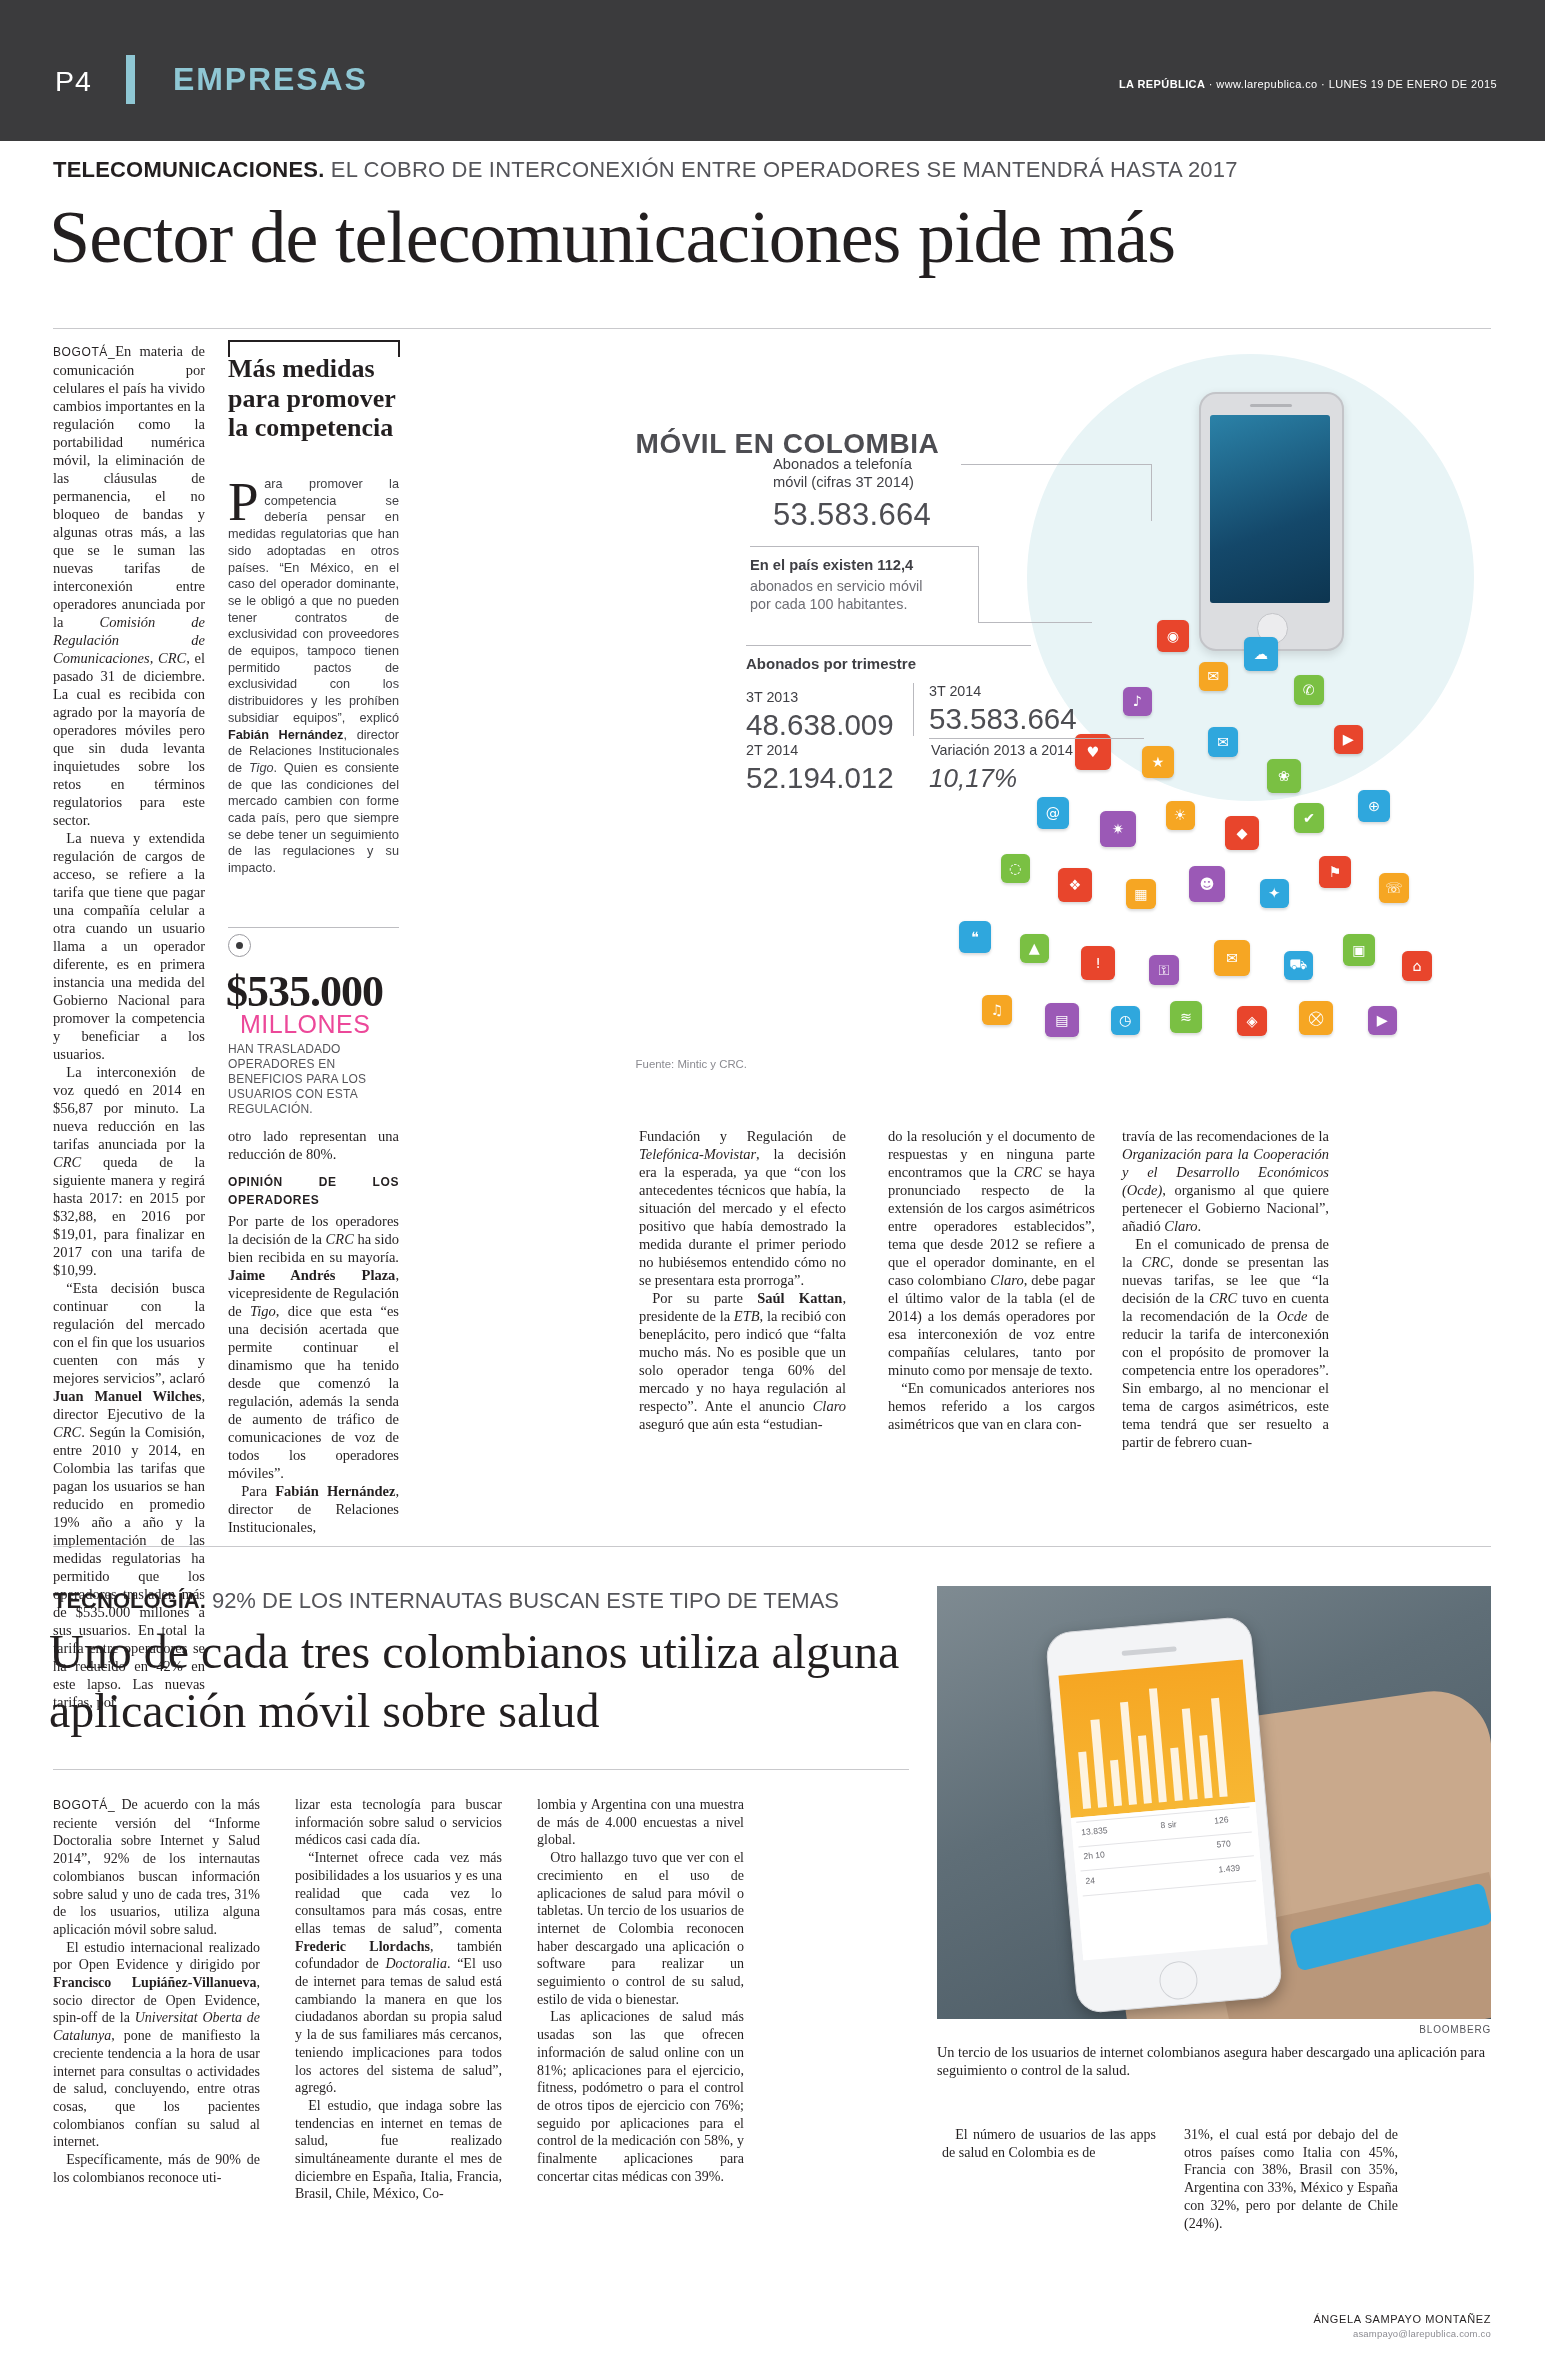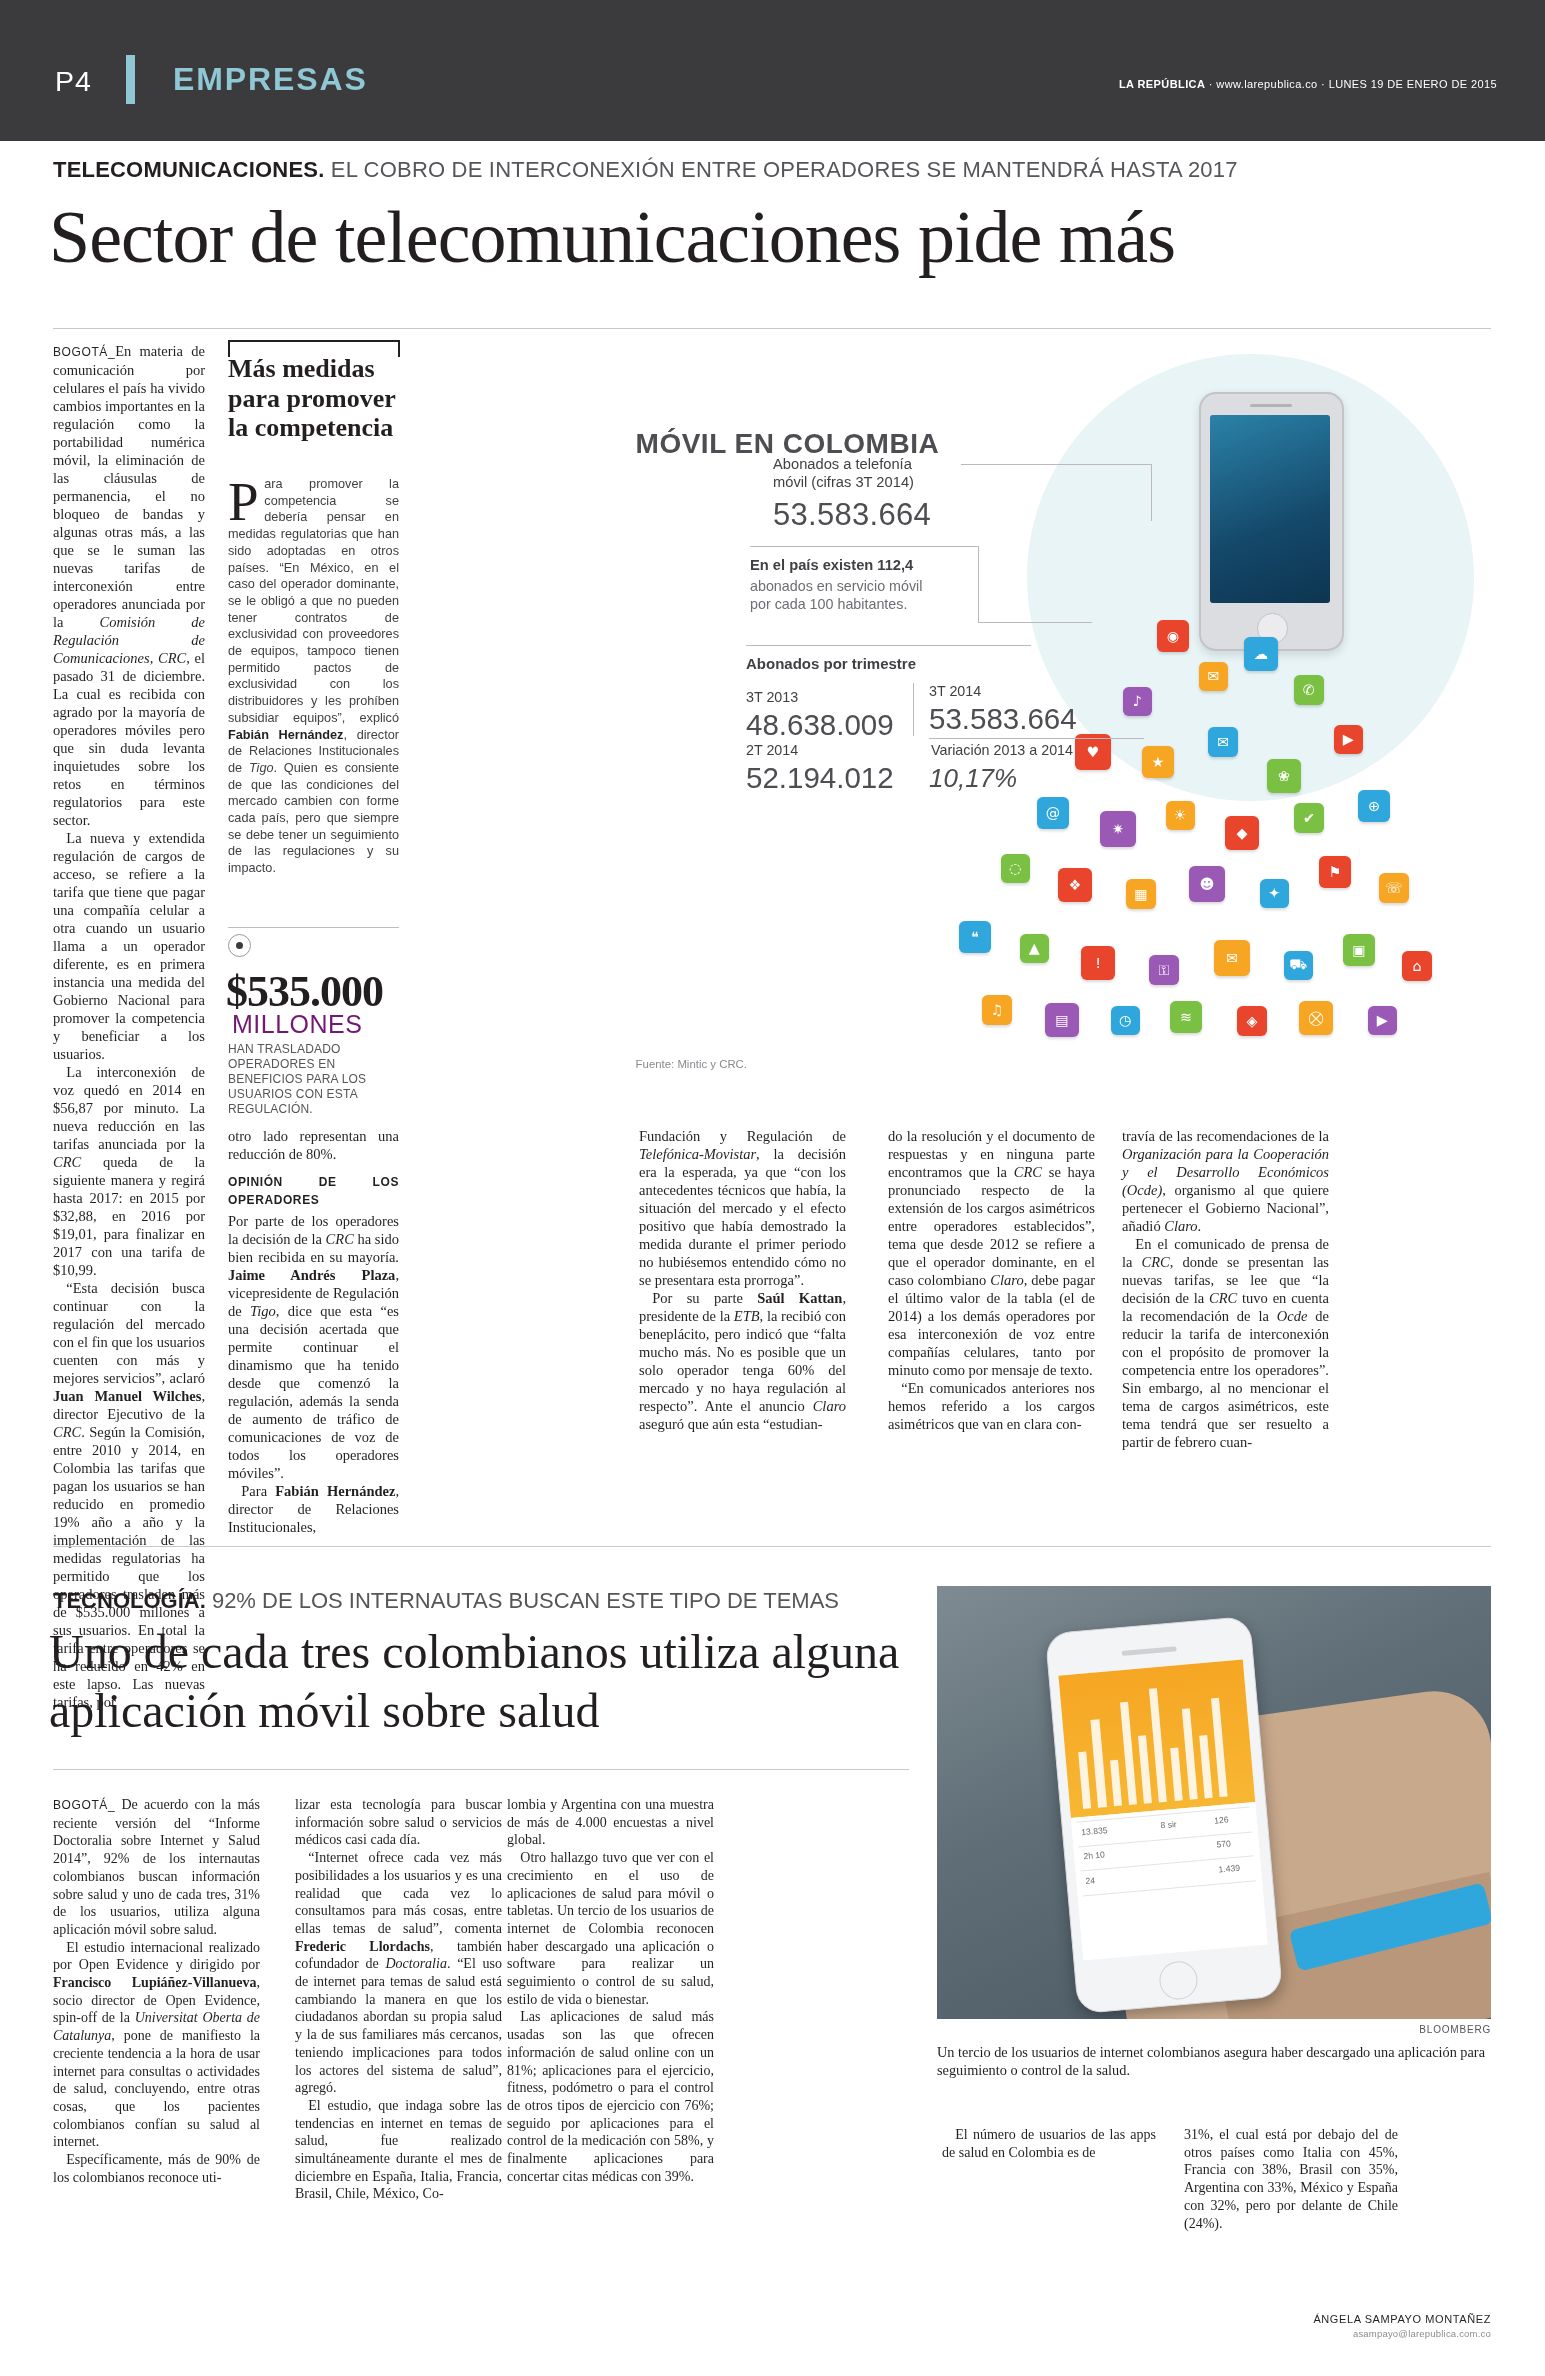--- a/index.html
+++ b/index.html
@@ -35,21 +35,21 @@
   .side-title{position:absolute;left:228px;top:354px;width:181px;font-size:26px;line-height:29.5px;font-weight:700;}
   .side-body{position:absolute;left:228px;top:476px;width:171px;font-family:"Liberation Sans",sans-serif;font-size:12.7px;line-height:16.7px;color:#3f3f44;text-align:justify;}
   .side-body b{font-weight:700;color:#231f20;}
   .side-body i{font-style:italic;}
   .dropcap{float:left;font-family:"Liberation Serif",serif;font-size:55px;line-height:44px;padding:3.8px 5.7px 0 0;font-weight:400;color:#231f20;}
 
   .side-sep{position:absolute;left:228px;top:927px;width:171px;height:1px;background:#bdbdc1;}
   .side-dot{position:absolute;left:228px;top:934px;width:21px;height:21px;border-radius:50%;border:1px solid #9a9aa0;}
   .side-dot i{position:absolute;left:6.7px;top:6.7px;width:7.6px;height:7.6px;border-radius:50%;background:#3b3b3d;display:block;}
   .bignum{position:absolute;left:226px;top:966px;font-size:44px;font-weight:700;letter-spacing:-1px;}
-  .bignum-sub{position:absolute;left:232px;top:1010px;font-family:"Liberation Sans",sans-serif;font-size:25px;color:#701a75;letter-spacing:0.5px;}
+  .bignum-sub{position:absolute;left:240px;top:1010px;font-family:"Liberation Sans",sans-serif;font-size:25px;color:#ec4899;letter-spacing:0.5px;}
   .bignum-txt{position:absolute;left:228px;top:1042px;width:181px;font-family:"Liberation Sans",sans-serif;font-size:12px;line-height:15px;color:#55555a;letter-spacing:0.2px;}
 
   
   .info{position:absolute;left:628px;top:335px;width:864px;height:768px;background:#ffffff;overflow:hidden;}
   .info-bgcircle{position:absolute;left:399px;top:19px;width:447px;height:447px;border-radius:50%;background:#e8f4f6;}
   .info-title1{position:absolute;left:7.6px;top:9.5px;font-family:"Liberation Sans",sans-serif;font-size:38px;line-height:42px;color:#9fd0dc;font-weight:700;letter-spacing:0.5px;}
   .info-title2{position:absolute;left:7.6px;top:93px;font-family:"Liberation Sans",sans-serif;font-size:28px;color:#4d4d52;font-weight:700;letter-spacing:0.5px;}
 
   .fact-lbl{position:absolute;font-family:"Liberation Sans",sans-serif;font-size:14.7px;line-height:18px;color:#3f3f44;}
   .fact-val{position:absolute;font-family:"Liberation Sans",sans-serif;font-size:31px;color:#4d4d52;letter-spacing:0.3px;}
@@ -92,21 +92,21 @@
   .rule-top2{position:absolute;left:53px;top:1769px;width:856px;height:1px;background:#c9c9cc;}
 
   .a2{position:absolute;top:1796px;font-size:14px;line-height:17.7px;text-align:justify;}
   .a2 p{margin:0;text-indent:13.3px;}
   .a2 p.first{text-indent:0;}
   .a2 i{font-style:italic;}
   .a2 b{font-weight:700;}
   .a2 .dateline{font-family:"Liberation Sans",sans-serif;font-size:12px;letter-spacing:0.6px;}
   .b1{left:53px;width:207px;}
   .b2{left:295px;width:207px;}
-  .b3{left:507px;width:207px;}
+  .b3{left:537px;width:207px;}
   .b5{left:942px;width:214px;}
   .b6{left:1184px;width:214px;}
 
   
   .photo{position:absolute;left:937px;top:1586px;width:554px;height:433px;background:linear-gradient(155deg,#7f8b92 0%,#5f6e77 40%,#45545e 100%);overflow:hidden;}
   .photo .hand{position:absolute;left:171px;top:124px;width:399px;height:323px;background:#c9a98c;border-radius:114px 57px 0 0;transform:rotate(-8deg);}
   .photo .wrist{position:absolute;left:285px;top:314px;width:285px;height:143px;background:#b9977a;transform:rotate(-12deg);}
   .photo .band{position:absolute;left:354px;top:320px;width:200px;height:42px;background:#2fa7dd;transform:rotate(-14deg);border-radius:7.6px;}
   .photo .device{position:absolute;left:124px;top:38px;width:204px;height:380px;background:#f3f4f6;border-radius:25px;border:1.9px solid #d7d9dd;transform:rotate(-5deg);box-shadow:0 5.7px 15px rgba(0,0,0,.3);}
   .photo .device .scr{position:absolute;left:8.6px;top:42px;width:185px;height:285px;background:#fdfdfd;}

